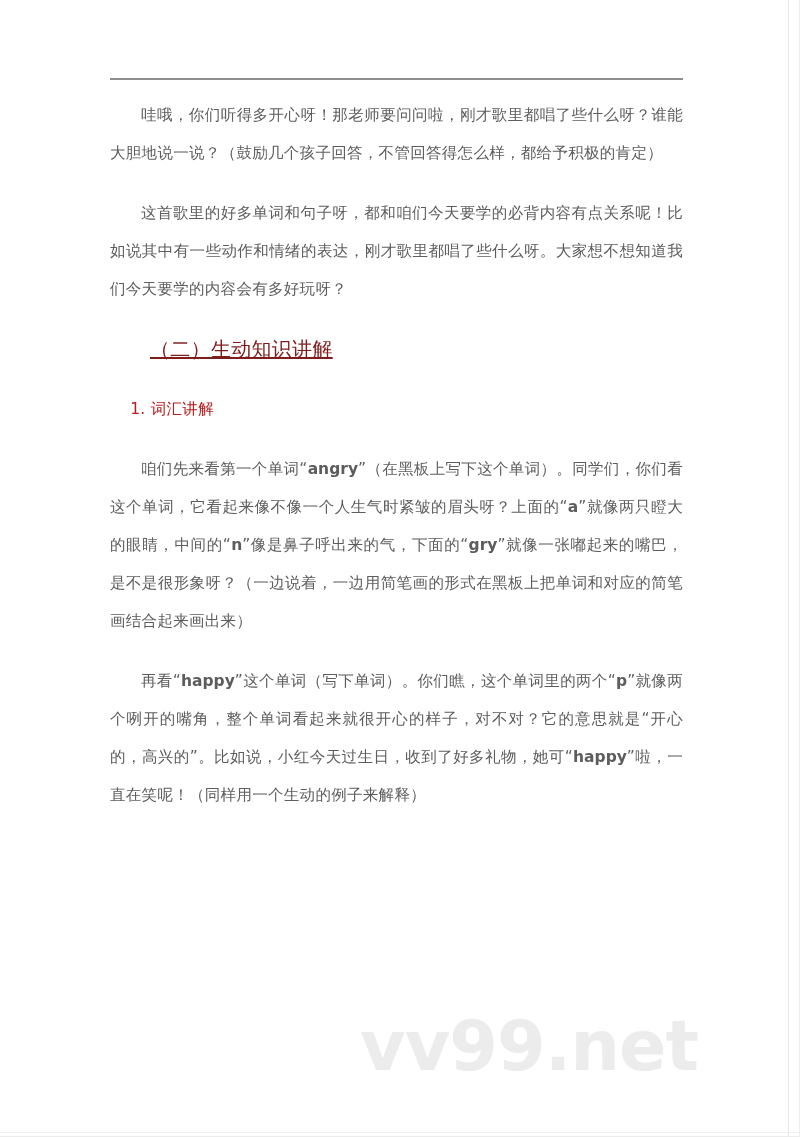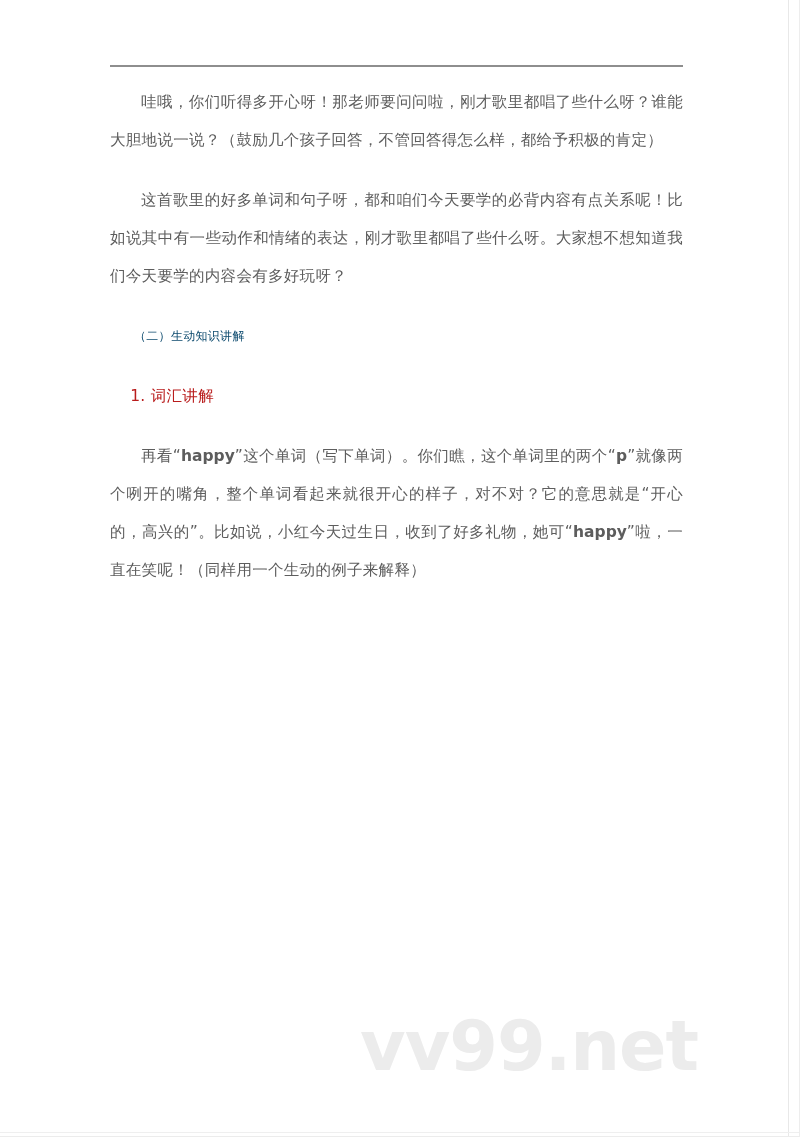--- a/index.html
+++ b/index.html
@@ -35,21 +35,21 @@
     left: 0;
     bottom: 3px;
     width: 800px;
     height: 1px;
     background: #efefef;
   }
 
   .content {
     position: absolute;
     left: 110px;
-    top: 0;
+    top: 13px;
     width: 573px;
   }
 
   .header-rule {
     margin-top: 65px;
     height: 2px;
     background: #8e8e8e;
     width: 573px;
   }
 
@@ -66,25 +66,26 @@
     text-align: justify;
     text-justify: inter-ideograph;
     text-indent: 2em;
     letter-spacing: 0.3px;
     -webkit-font-smoothing: antialiased;
   }
 
   p.heading-sub {
     margin: 0 0 22px 0;
     font-family: "DejaVu Sans", "Liberation Sans", sans-serif;
-    font-size: 12px;
+    font-size: 20px;
     line-height: 38px;
-    color: #0c4a6e;
+    color: #7f1d1d;
     text-indent: 2em;
     letter-spacing: 0.3px;
+    text-decoration: underline;
   }
 
   p.heading-num {
     margin: 0 0 22px 0;
     font-family: "DejaVu Sans", "Liberation Sans", sans-serif;
     font-size: 15.5px;
     line-height: 38px;
     color: #b91c1c;
     text-indent: 1.3em;
     letter-spacing: 0.3px;
@@ -120,20 +121,21 @@
   <div class="content">
 
     <div class="header-rule"></div>
 
     <div class="body-block" id="body-block">
 
     <p class="para">哇哦，你们听得多开心呀！那老师要问问啦，刚才歌里都唱了些什么呀？谁能大胆地说一说？（鼓励几个孩子回答，不管回答得怎么样，都给予积极的肯定）</p>
         <p class="para">这首歌里的好多单词和句子呀，都和咱们今天要学的必背内容有点关系呢！比如说其中有一些动作和情绪的表达，刚才歌里都唱了些什么呀。大家想不想知道我们今天要学的内容会有多好玩呀？</p>
         <p class="heading-sub">（二）生动知识讲解</p>
         <p class="heading-num">1. 词汇讲解</p>
+        <p class="para">咱们先来看第一个单词“<span class="en">angry</span>”（在黑板上写下这个单词）。同学们，你们看这个单词，它看起来像不像一个人生气时紧皱的眉头呀？上面的“<span class="en">a</span>”就像两只瞪大的眼睛，中间的“<span class="en">n</span>”像是鼻子呼出来的气，下面的“<span class="en">gry</span>”就像一张嘟起来的嘴巴，是不是很形象呀？（一边说着，一边用简笔画的形式在黑板上把单词和对应的简笔画结合起来画出来）</p>
         <p class="para">再看“<span class="en">happy</span>”这个单词（写下单词）。你们瞧，这个单词里的两个“<span class="en">p</span>”就像两个咧开的嘴角，整个单词看起来就很开心的样子，对不对？它的意思就是“开心的，高兴的”。比如说，小红今天过生日，收到了好多礼物，她可“<span class="en">happy</span>”啦，一直在笑呢！（同样用一个生动的例子来解释）</p>
       </div>
 
   </div>
 
   <div class="watermark">vv99.net</div>
 
 </div>
 
 </body></html>

